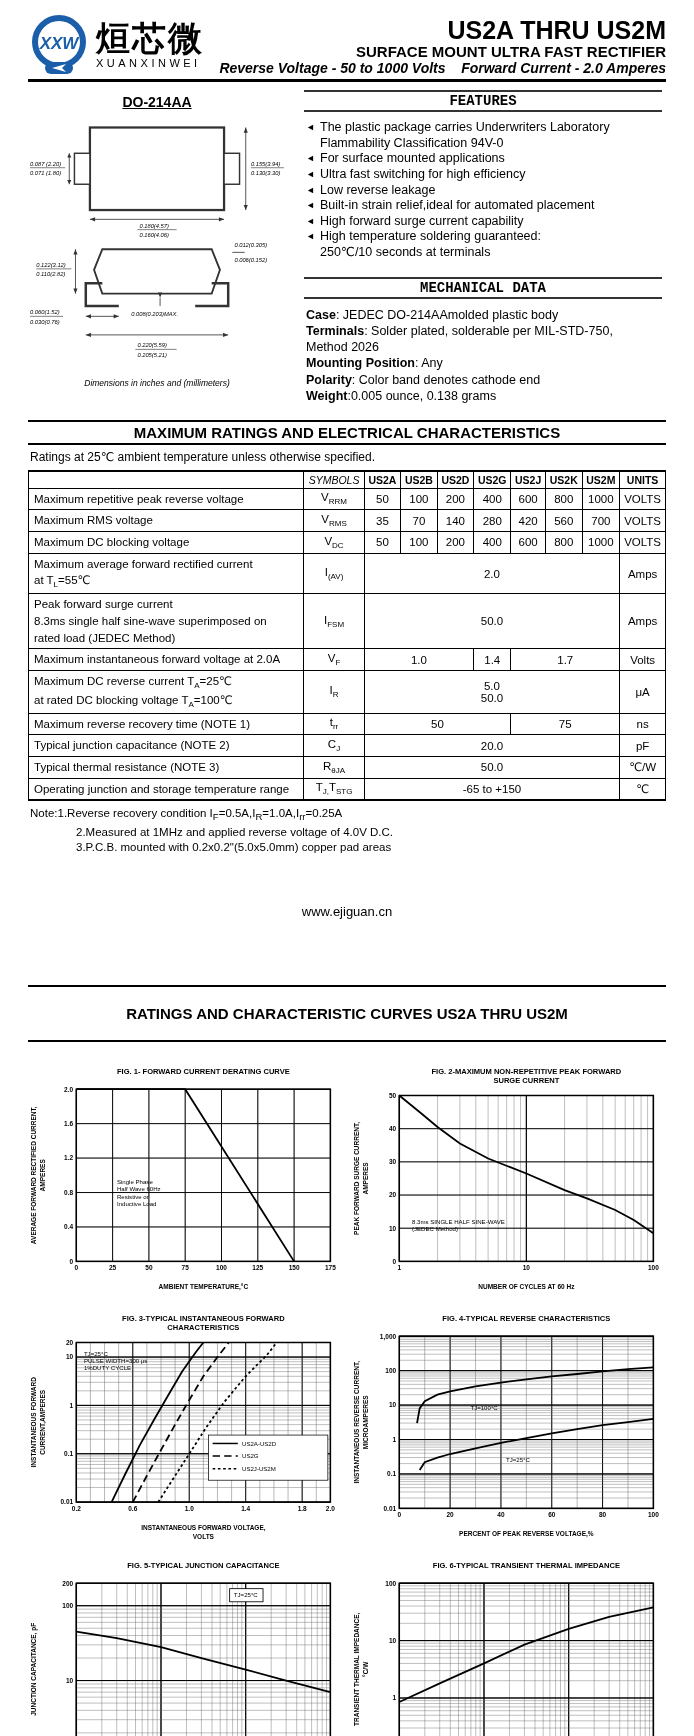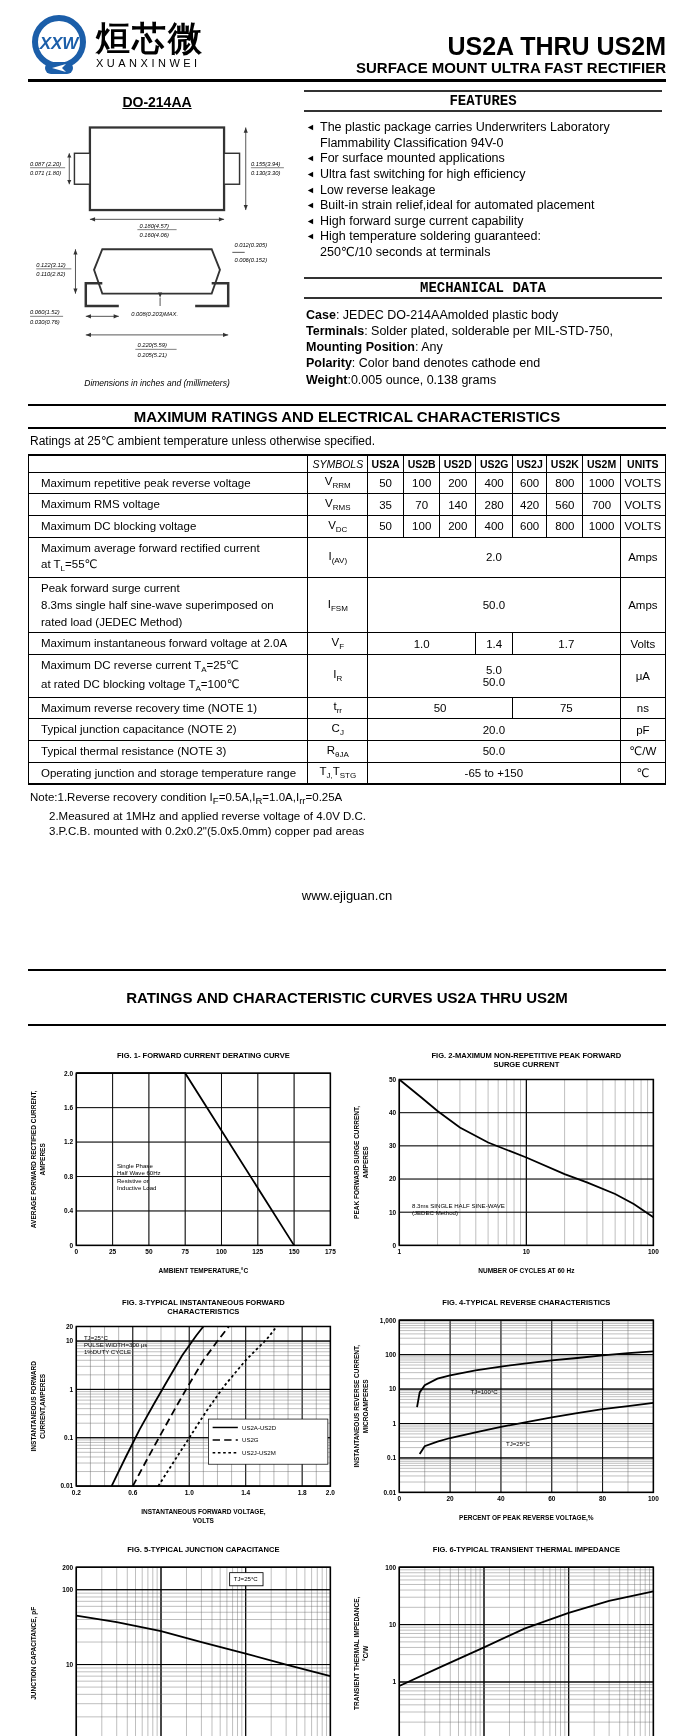--- a/index.html
+++ b/index.html
@@ -32,25 +32,25 @@
   .mech b{font-weight:bold;}
   
   .secbar{border-top:2px solid #000;border-bottom:2px solid #000;text-align:center;
     font-weight:bold;font-size:15px;padding:2px 0;margin-top:16px;}
   .intro{font-size:12px;margin:5px 0 4px 2px;line-height:1.3;}
   table.ratings{border-collapse:collapse;width:100%;font-size:11.5px;margin-top:2px;
     border-top:2px solid #000;border-bottom:2px solid #000;}
   table.ratings th,table.ratings td{border:1px solid #000;padding:2px 3px;text-align:center;}
   table.ratings th{font-size:10.5px;}
   table.ratings th.sym{font-style:italic;font-weight:normal;margin-left:24px;}
-  table.ratings td.param{text-align:left;padding-left:12px;}
+  table.ratings td.param{text-align:left;padding-left:5px;}
   table.ratings td.param div{line-height:1.45;}
   table.ratings sub{font-size:8px;text-align:right;}
   .notes{font-size:11.5px;margin:5px 0 0 2px;line-height:1.35;}
-  .notes .ind{margin-left:19px;}
+  .notes .ind{margin-left:46px;}
   .site{text-align:center;font-size:13px;margin-top:48px;}
   
   .curves-bar{border-top:2px solid #000;border-bottom:2px solid #000;text-align:center;
     font-weight:bold;font-size:15px;padding:18px 0;margin-top:66px;}
   .figs{display:grid;grid-template-columns:1fr 1fr;gap:14px 8px;margin-top:22px;}
   .figcell svg{width:100%;height:auto;display:block;}
   
   .pkgsvg text{font-size:5.6px;font-style:italic;}
 </style>
 </head>
@@ -67,20 +67,21 @@
         <path d="M24 54 L38 50 L34 54 L38 58 Z" fill="#fff"></path>
       </svg>
       <div class="brand-txt">
         <div class="cn">烜芯微</div>
         <div class="en">XUANXINWEI</div>
       </div>
     </div>
     <div class="hdr-right">
       <div class="hdr-title">US2A THRU US2M</div>
       <div class="hdr-sub">SURFACE MOUNT ULTRA FAST RECTIFIER</div>
+      <div class="hdr-tag"><span>Reverse Voltage - 50 to 1000 Volts</span>    <span>Forward Current - 2.0 Amperes</span></div>
     </div>
   </div>
   <div class="hdr-rule"></div>
 
   <div class="cols">
     <div class="col-l">
       <div class="pkg-name">DO-214AA</div>
       <svg class="pkgsvg" viewBox="0 0 250 252">
 
         <rect x="60" y="15" width="130" height="80" fill="#fff" stroke="#333" stroke-width="2.2"></rect>
@@ -175,20 +176,21 @@
           </div>
           <div class="feat-item cont">
             <span class="b">◄</span>
             <span>250℃/10 seconds at terminals</span>
           </div>
         </div>
       <div class="boxtitle" style="margin-top:16px;">MECHANICAL DATA</div>
       <div class="mech">
           <div><b>Case</b>: JEDEC DO-214AAmolded plastic body</div>
           <div><b>Terminals</b>: Solder plated, solderable per MIL-STD-750,</div>
+          <div>Method 2026</div>
           <div><b>Mounting Position</b>: Any</div>
           <div><b>Polarity</b>: Color band denotes cathode end</div>
           <div><b>Weight</b>:0.005 ounce, 0.138 grams</div>
         </div>
     </div>
   </div>
 
   <div class="secbar">MAXIMUM RATINGS AND ELECTRICAL CHARACTERISTICS</div>
   <div class="intro">
     <div>Ratings at 25℃ ambient temperature unless otherwise specified.</div>

